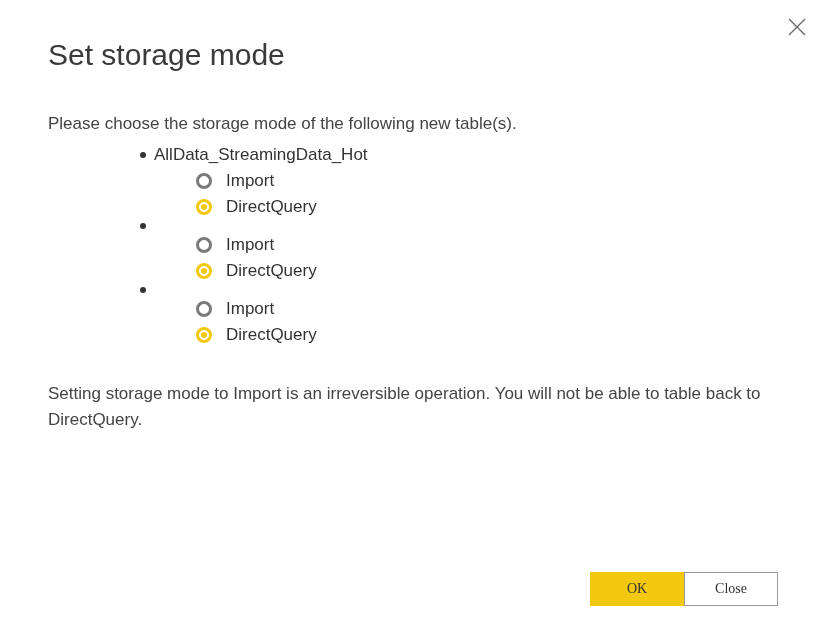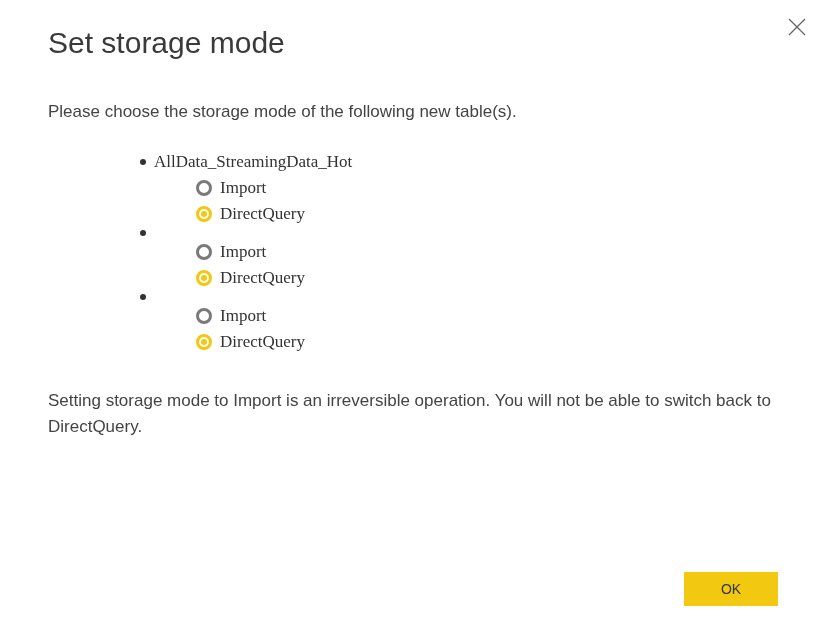--- a/index.html
+++ b/index.html
@@ -11,21 +11,21 @@
       font-family: "Segoe UI", "Segoe UI Light", -apple-system, sans-serif;
       background: #fff;
       width: 826px;
       height: 632px;
       position: relative;
       color: #333;
     }
     .dialog {
       width: 100%;
       height: 100%;
-      padding: 16px 48px 28px 48px;
+      padding: 28px 48px 28px 48px;
       display: flex;
       flex-direction: column;
       position: relative;
     }
     .close-x {
       position: absolute;
       top: 18px;
       right: 20px;
       width: 18px;
       height: 18px;
@@ -39,28 +39,27 @@
     .title {
       font-size: 30px;
       font-weight: 300;
       color: #3a3a3a;
       margin-top: 10px;
       margin-bottom: 42px;
     }
     .instruction {
       font-size: 17px;
       color: #444;
-      margin-bottom: 30px;
+      margin-bottom: 11px;
     }
     .tables-block {
       padding-left: 92px;
     }
     .table-row {
       margin-bottom: 4px;
-      font-family: Liberation Serif, serif;
     }
     .bullet-line {
       display: flex;
       align-items: center;
       gap: 8px;
       font-size: 17px;
       color: #333;
       margin-bottom: 6px;
     }
     .bullet-dot {
@@ -69,21 +68,21 @@
       background: #333;
       border-radius: 50%;
       flex-shrink: 0;
     }
     .options {
       padding-left: 56px;
     }
     .option-line {
       display: flex;
       align-items: center;
-      gap: 8px;
+      gap: 14px;
       font-size: 17px;
       color: #333;
       margin-bottom: 6px;
       cursor: pointer;
     }
     .radio {
       width: 16px;
       height: 16px;
       border-radius: 50%;
       flex-shrink: 0;
@@ -110,20 +109,21 @@
       font-size: 17px;
       color: #444;
       margin-top: 30px;
       line-height: 1.55;
     }
     .footer {
       position: absolute;
       bottom: 26px;
       right: 48px;
       display: flex;
+      font-family: Liberation Serif, serif;
     }
     .btn {
       min-width: 94px;
       height: 34px;
       font-size: 14px;
       font-family: inherit;
       color: #333;
       display: flex;
       align-items: center;
       justify-content: center;
@@ -200,19 +200,20 @@
         </div>
         <div class="option-line">
           <span class="radio radio-selected"></span>
           <span>DirectQuery</span>
         </div>
       </div>
     </div>
 
   </div>
 
-  <p class="warning">Setting storage mode to Import is an irreversible operation. You will not be able to switch back to DirectQuery.</p>
+  <p class="warning">Setting storage mode to Import is an irreversible operation. You will not be able to table back to DirectQuery.</p>
 
   <div class="footer">
     <button class="btn btn-primary">OK</button>
+    <button class="btn btn-secondary">Close</button>
   </div>
 
 </div>
 
 </body></html>

